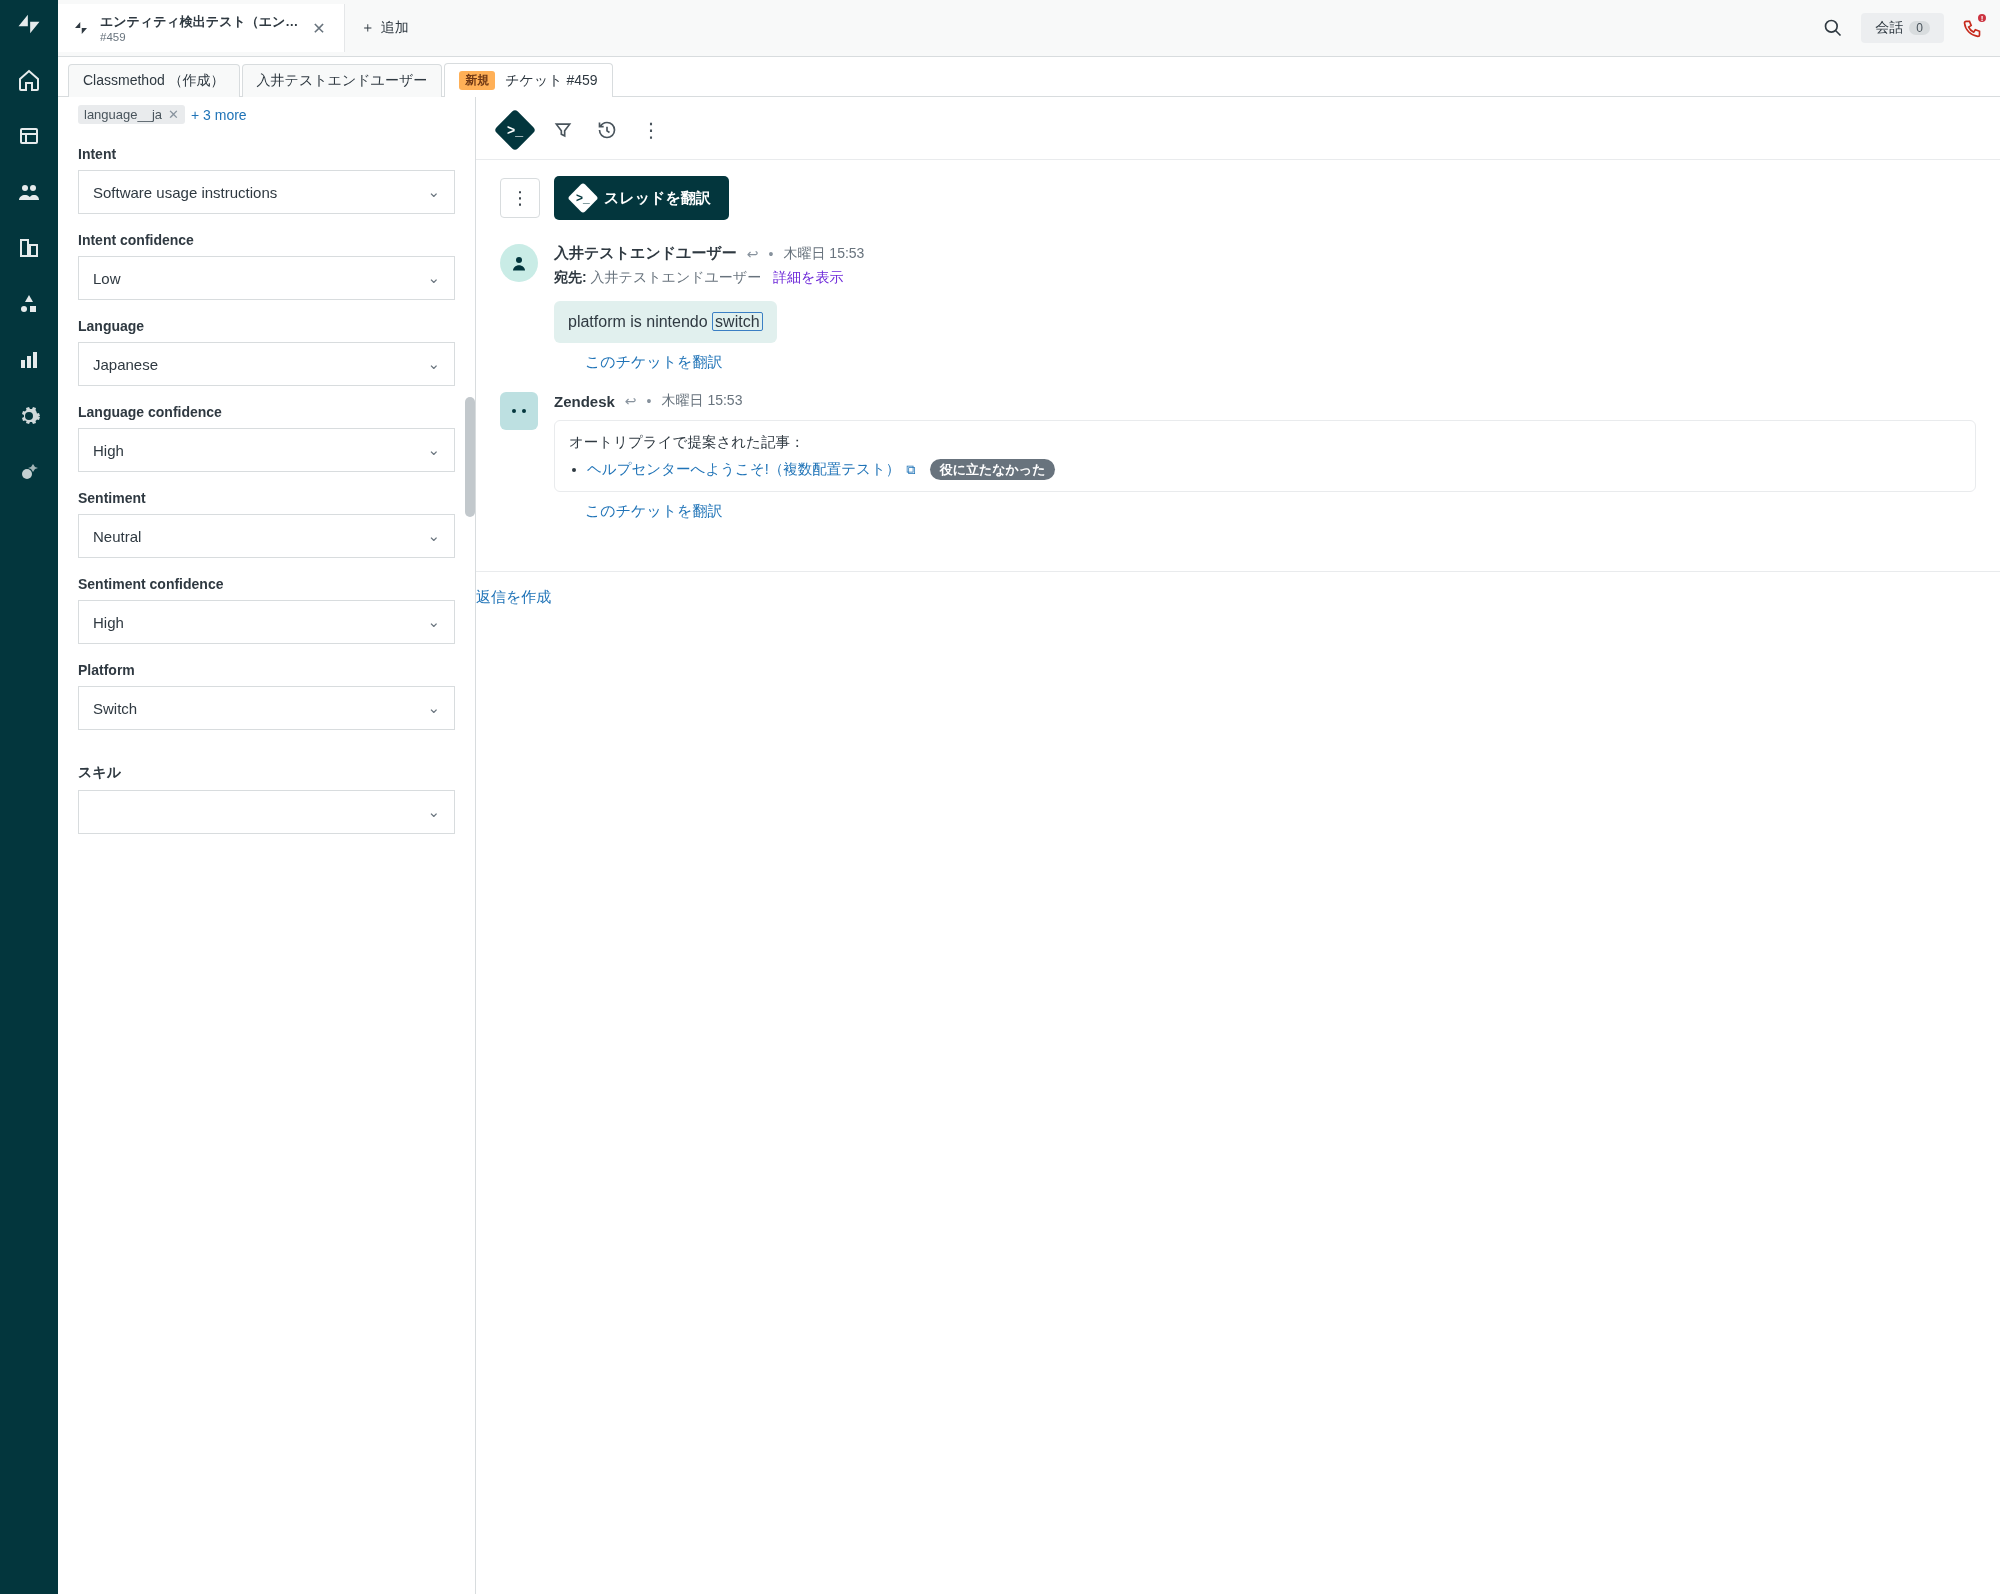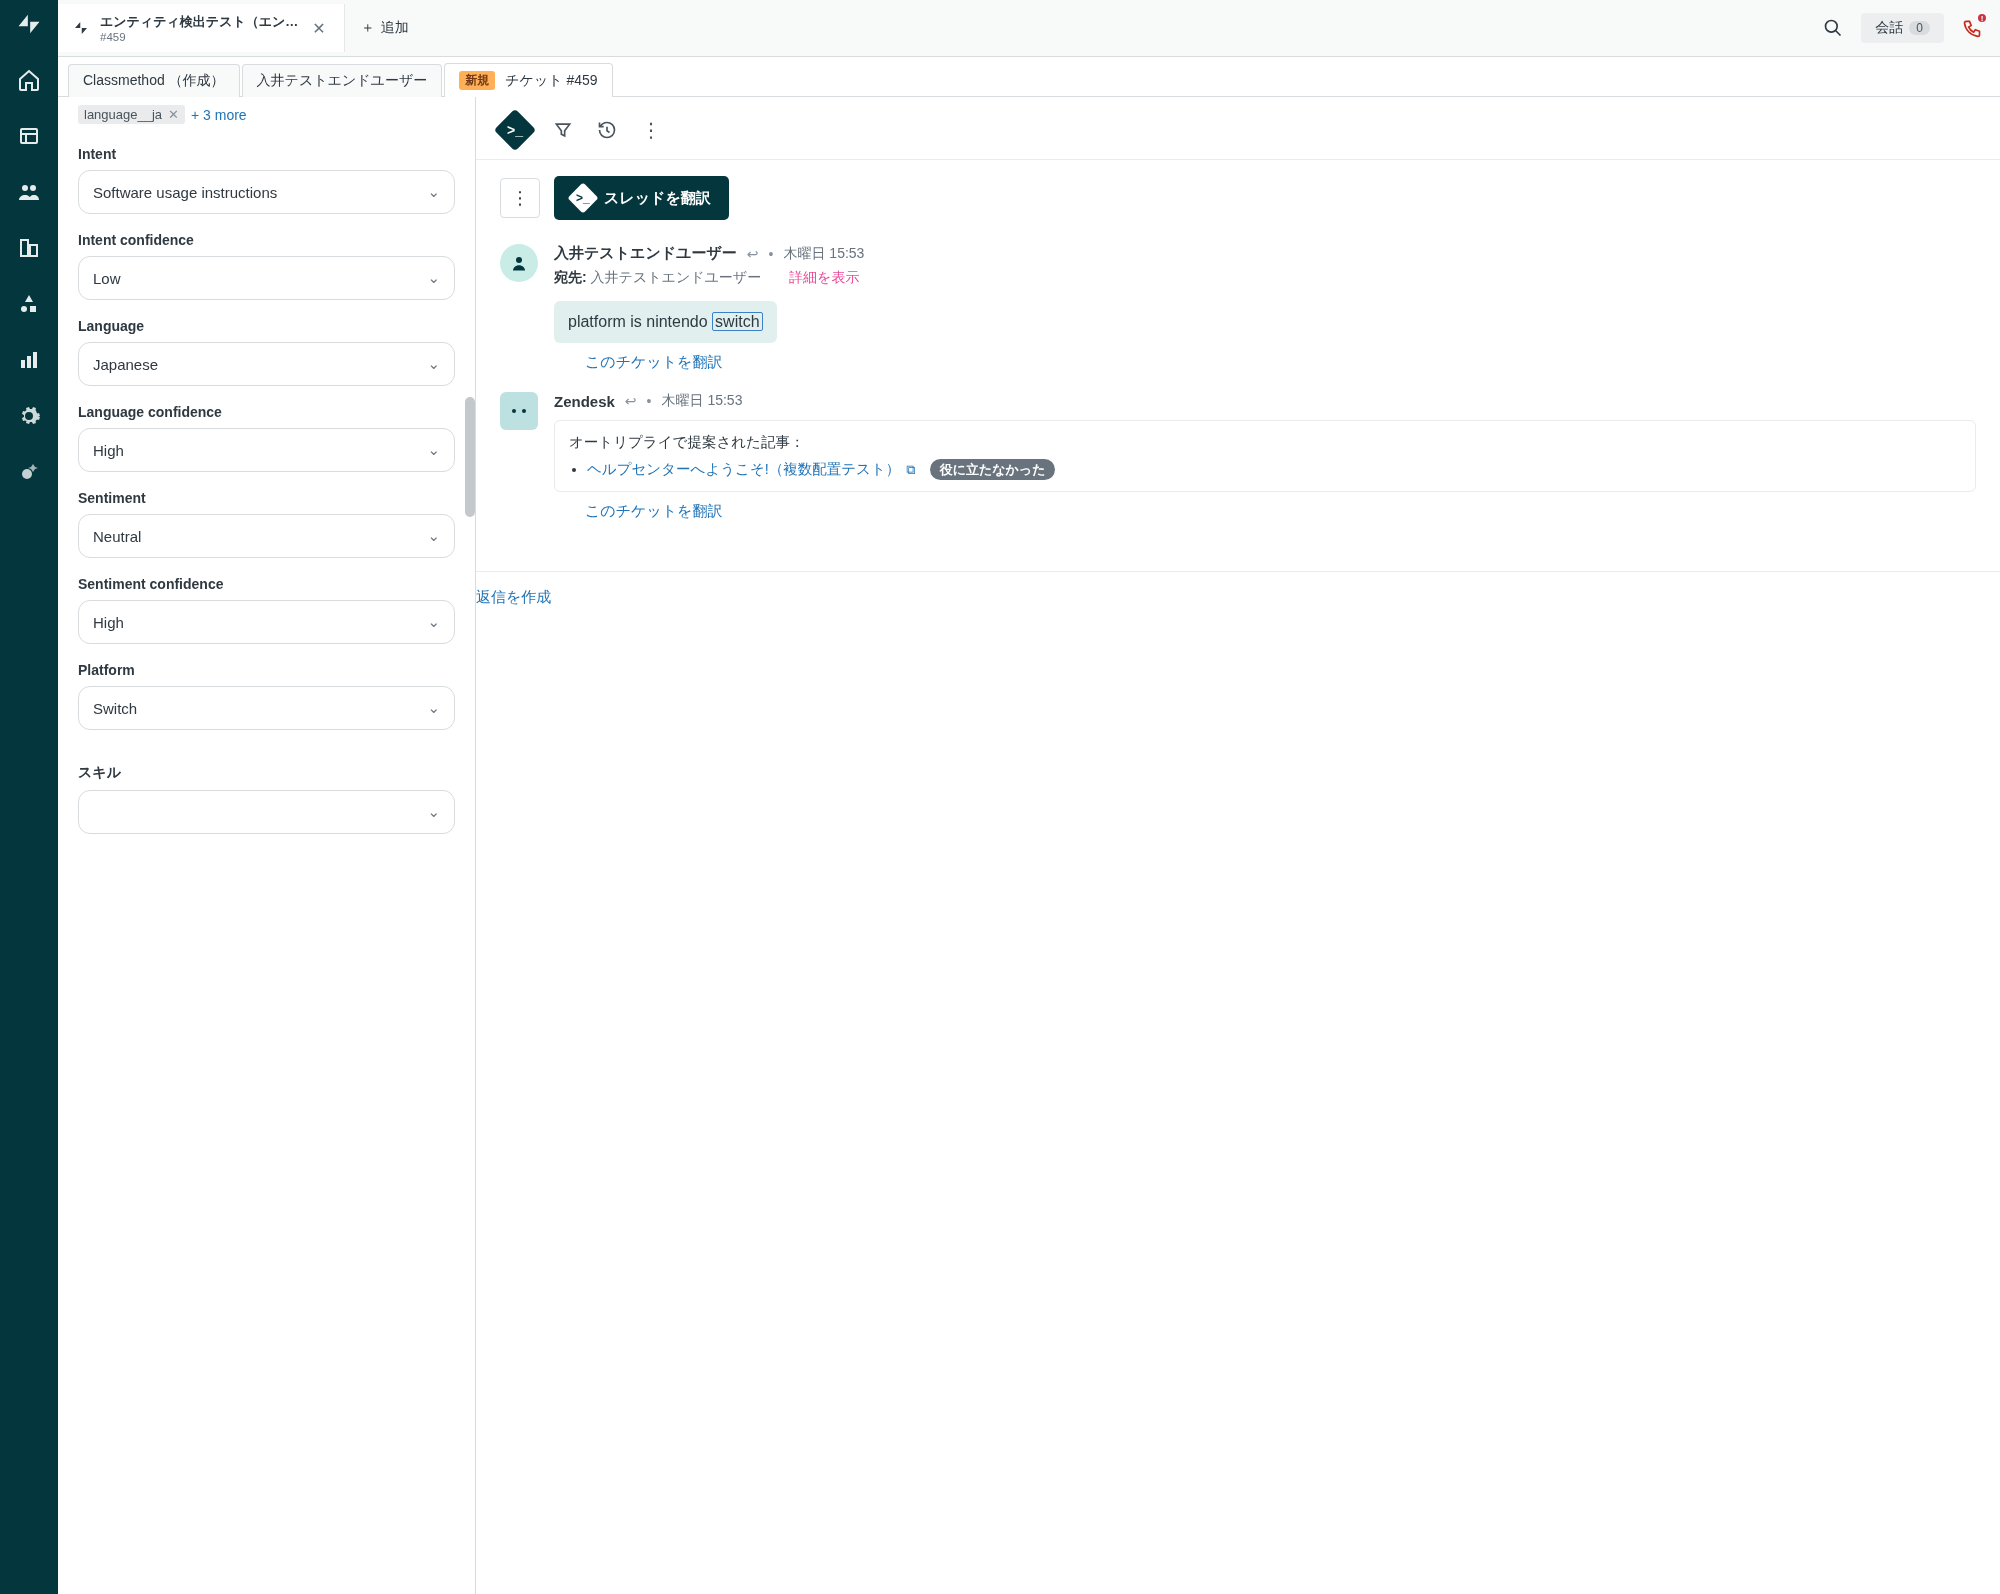--- a/index.html
+++ b/index.html
@@ -45,21 +45,21 @@
   
   .side { width: 418px; border-right:1px solid #d8dcde; overflow-y:auto; padding:0 20px 30px; position:relative; }
   .side::-webkit-scrollbar{width:10px;}
   .scroll-thumb{ position:absolute; right:0; top:300px; width:10px; height:120px; background:#c2c8cc; border-radius:5px;}
   .tag-row{ display:flex; align-items:center; gap:6px; padding:8px 0 4px; }
   .tag-chip{ background:#e9ebed; border-radius:3px; padding:2px 6px; font-size:13px; color:#49545c; display:flex; align-items:center; gap:6px;}
   .tag-chip .x{ color:#87929d; font-size:13px;}
   .tag-more{ color:#1f73b7; font-size:14px;}
   .field{ margin-top:18px; }
   .field-label{ font-size:14px; font-weight:600; margin-bottom:8px; }
-  .select{ border:1px solid #d8dcde; border-radius:12px; height:44px; display:flex; align-items:center; justify-content:space-between; padding:0 14px; font-size:15px; }
+  .select{ border:1px solid #d8dcde; border-radius:0; height:44px; display:flex; align-items:center; justify-content:space-between; padding:0 14px; font-size:15px; }
   .select .chev{ color:#68737d; }
 
   
   .conv { flex:1; display:flex; flex-direction:column; min-width:0; overflow:hidden;}
   .conv-head { padding:18px 24px 14px; border-bottom:1px solid #e9ebed; display:flex; align-items:flex-start; justify-content:space-between; }
   .conv-title{ font-size:20px; font-weight:700; }
   .conv-sub{ font-size:13px; color:#68737d; margin-top:4px;}
   .head-actions{ display:flex; align-items:center; gap:22px; color:#49545c;}
   .head-icon{ width:22px;height:22px; display:flex;align-items:center;justify-content:center;}
   .intel-badge{ width:30px;height:30px; background:#03363d; display:flex;align-items:center;justify-content:center; transform:rotate(45deg); border-radius:4px;}
@@ -78,21 +78,21 @@
   .avatar.bot{ background:#bde0e1; border-radius:6px; display:flex; gap:6px; align-items:center; justify-content:center;}
   .bot-eye{ width:4px;height:4px; background:#03363d; border-radius:50%;}
   .msg-body{ flex:1; min-width:0;}
   .msg-head{ display:flex; align-items:center; gap:10px; font-size:14px;}
   .msg-author{ font-weight:700; font-size:15px;}
   .msg-reply-icon{ color:#87929d;}
   .msg-time{ color:#68737d;}
   .msg-recipient{ font-size:14px; margin-top:6px; }
   .msg-recipient .lbl{ font-weight:600;}
   .msg-recipient .val{ color:#68737d;}
-  .msg-recipient .detail{ color:#ec4899; margin-left:24px;}
+  .msg-recipient .detail{ color:#6d28d9; margin-left:8px;}
   .bubble{ display:inline-block; background:#e1f0ee; border-radius:6px; padding:12px 14px; font-size:16px; margin-top:14px;}
   .highlighted{ border:1px solid #3b7fc4; padding:0 2px; border-radius:2px;}
   .translate-link{ color:#1f73b7; font-size:15px; margin-top:10px; display:block;margin-left:31px;}
   .auto-box{ border:1px solid #e9ebed; border-radius:6px; padding:12px 14px; margin-top:10px; font-size:14.5px;}
   .auto-box ul{ list-style:disc; padding-left:18px; margin-top:8px;}
   .article-link{ color:#1f73b7; display:inline-flex; align-items:center; gap:6px;}
   .ext-icon{ color:#1f73b7; font-size:13px;}
   .unhelpful{ background:#68737d; color:#fff; border-radius:12px; padding:3px 10px; font-size:13px; margin-left:10px; font-weight:600; white-space:nowrap;}
 
   .compose{ border-top:1px solid #e9ebed; padding:16px 0; text-align:left; color:#1f73b7; font-size:15px;}

